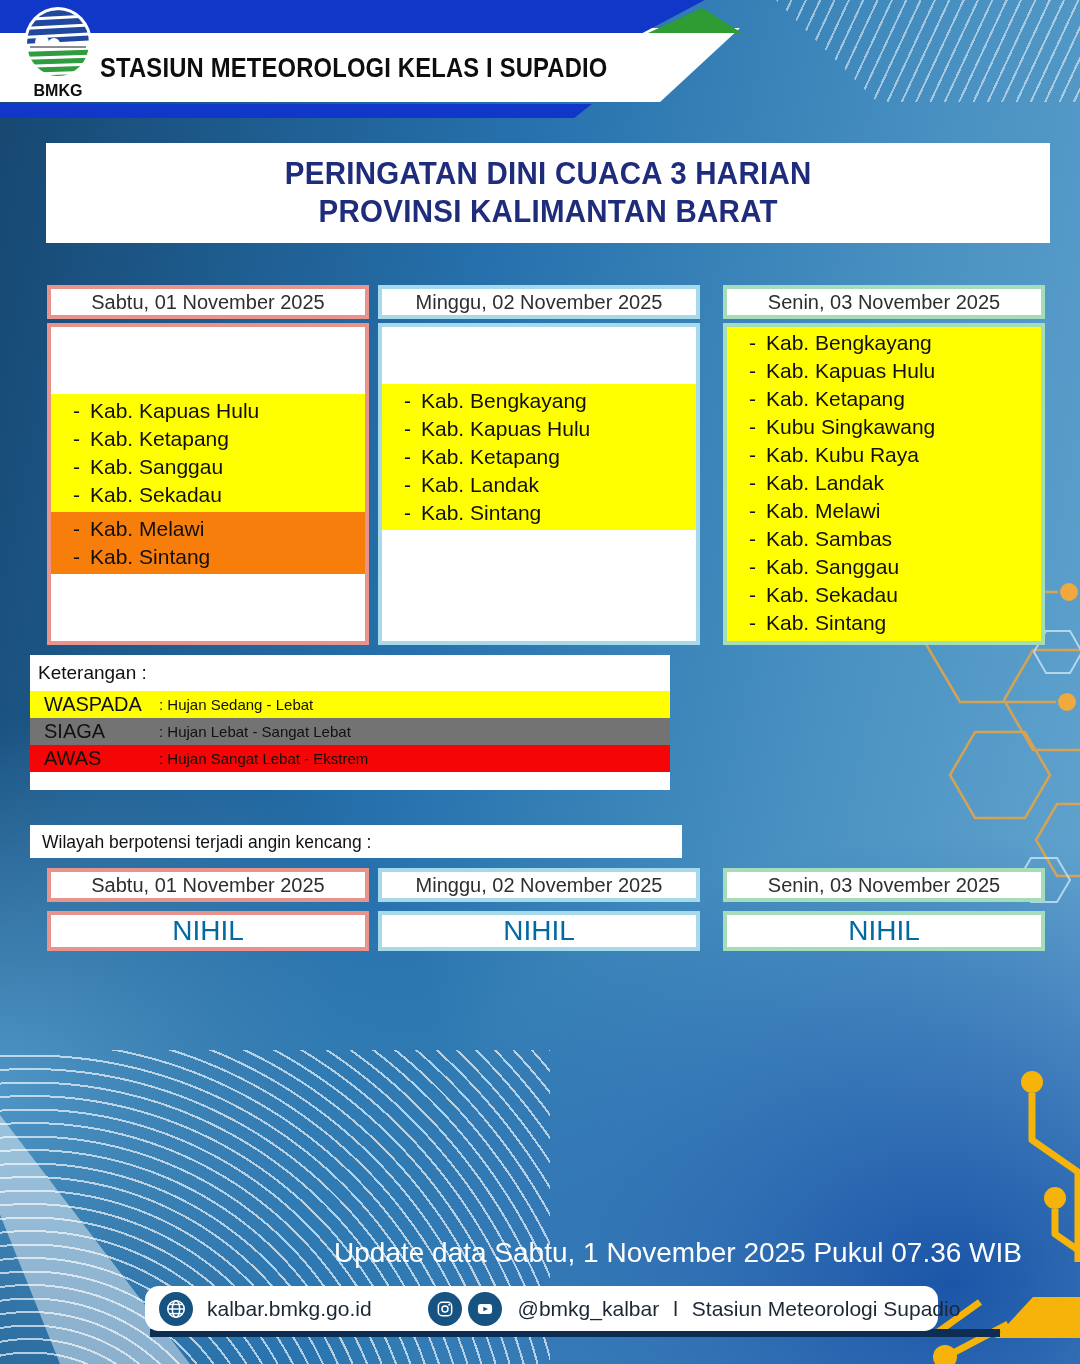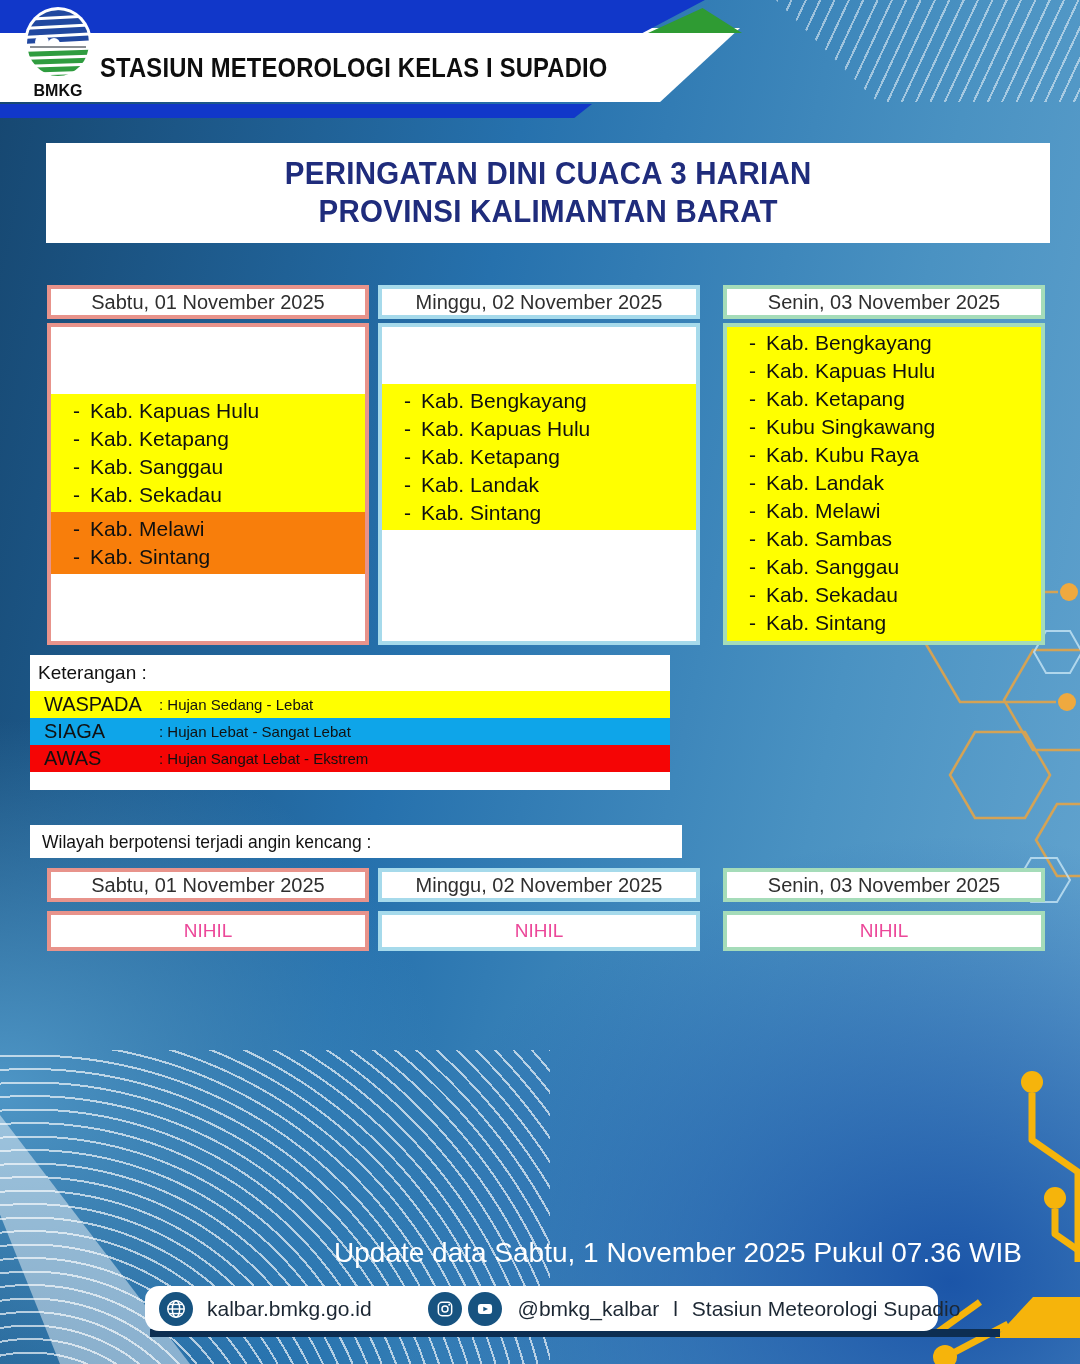--- a/index.html
+++ b/index.html
@@ -59,21 +59,21 @@
   .legend-row{height:27px;display:flex;align-items:center;}
   .legend-label{flex:0 0 115px;padding-left:14px;font-size:20px;color:#111;}
   .legend-desc{font-size:15px;color:#111;}
   
   .wind-label{position:absolute;left:30px;top:825px;width:652px;height:33px;background:#fff;z-index:2;
     display:flex;align-items:center;padding-left:12px;box-sizing:border-box;font-size:19px;color:#111;}
   .wind-label span{transform:scaleX(.92);transform-origin:left center;white-space:nowrap;}
   .wind-header{top:868px;width:322px;height:34px;display:flex;align-items:center;justify-content:center;
     font-size:20px;color:#2e2e2e;}
   .wind-value{top:911px;width:322px;height:40px;display:flex;align-items:center;justify-content:center;
-    font-size:19px;color:#ec4899;}
+    font-size:28px;color:#0369a1;}
   
   .update-line{position:absolute;right:58px;top:1237px;z-index:2;font-size:28px;color:#fff;white-space:nowrap;}
   .navy-stripe{position:absolute;left:150px;top:1329px;width:850px;height:8px;background:#0D2E52;z-index:2;}
   .bottom-bar{position:absolute;left:145px;top:1286px;width:793px;height:45px;background:#fff;border-radius:14px;
     z-index:4;display:flex;align-items:center;}
   .icon-circle{width:34px;height:34px;border-radius:50%;background:#175380;display:flex;align-items:center;justify-content:center;flex:0 0 34px;}
   .bar-text{font-size:21px;color:#1C2733;white-space:nowrap;}
   .globe-wrap{margin-left:14px;}
   .site{margin-left:14px;}
   .ig{margin-left:56px;} .yt{margin-left:6px;}
@@ -269,21 +269,21 @@
         </div>
       </div>
   </div>
 
   <div class="legend">
     <div class="legend-title">Keterangan :</div>
     <div class="legend-row" style="background: rgb(255, 255, 0);">
       <span class="legend-label">WASPADA</span>
       <span class="legend-desc">: Hujan Sedang - Lebat</span>
     </div>
-    <div class="legend-row" style="background: #0ea5e9;">
+    <div class="legend-row" style="background: #737373;">
       <span class="legend-label">SIAGA</span>
       <span class="legend-desc">: Hujan Lebat - Sangat Lebat</span>
     </div>
     <div class="legend-row" style="background: rgb(245, 5, 5);">
       <span class="legend-label">AWAS</span>
       <span class="legend-desc">: Hujan Sangat Lebat - Ekstrem</span>
     </div>
   </div>
 
   <div class="wind-label">

